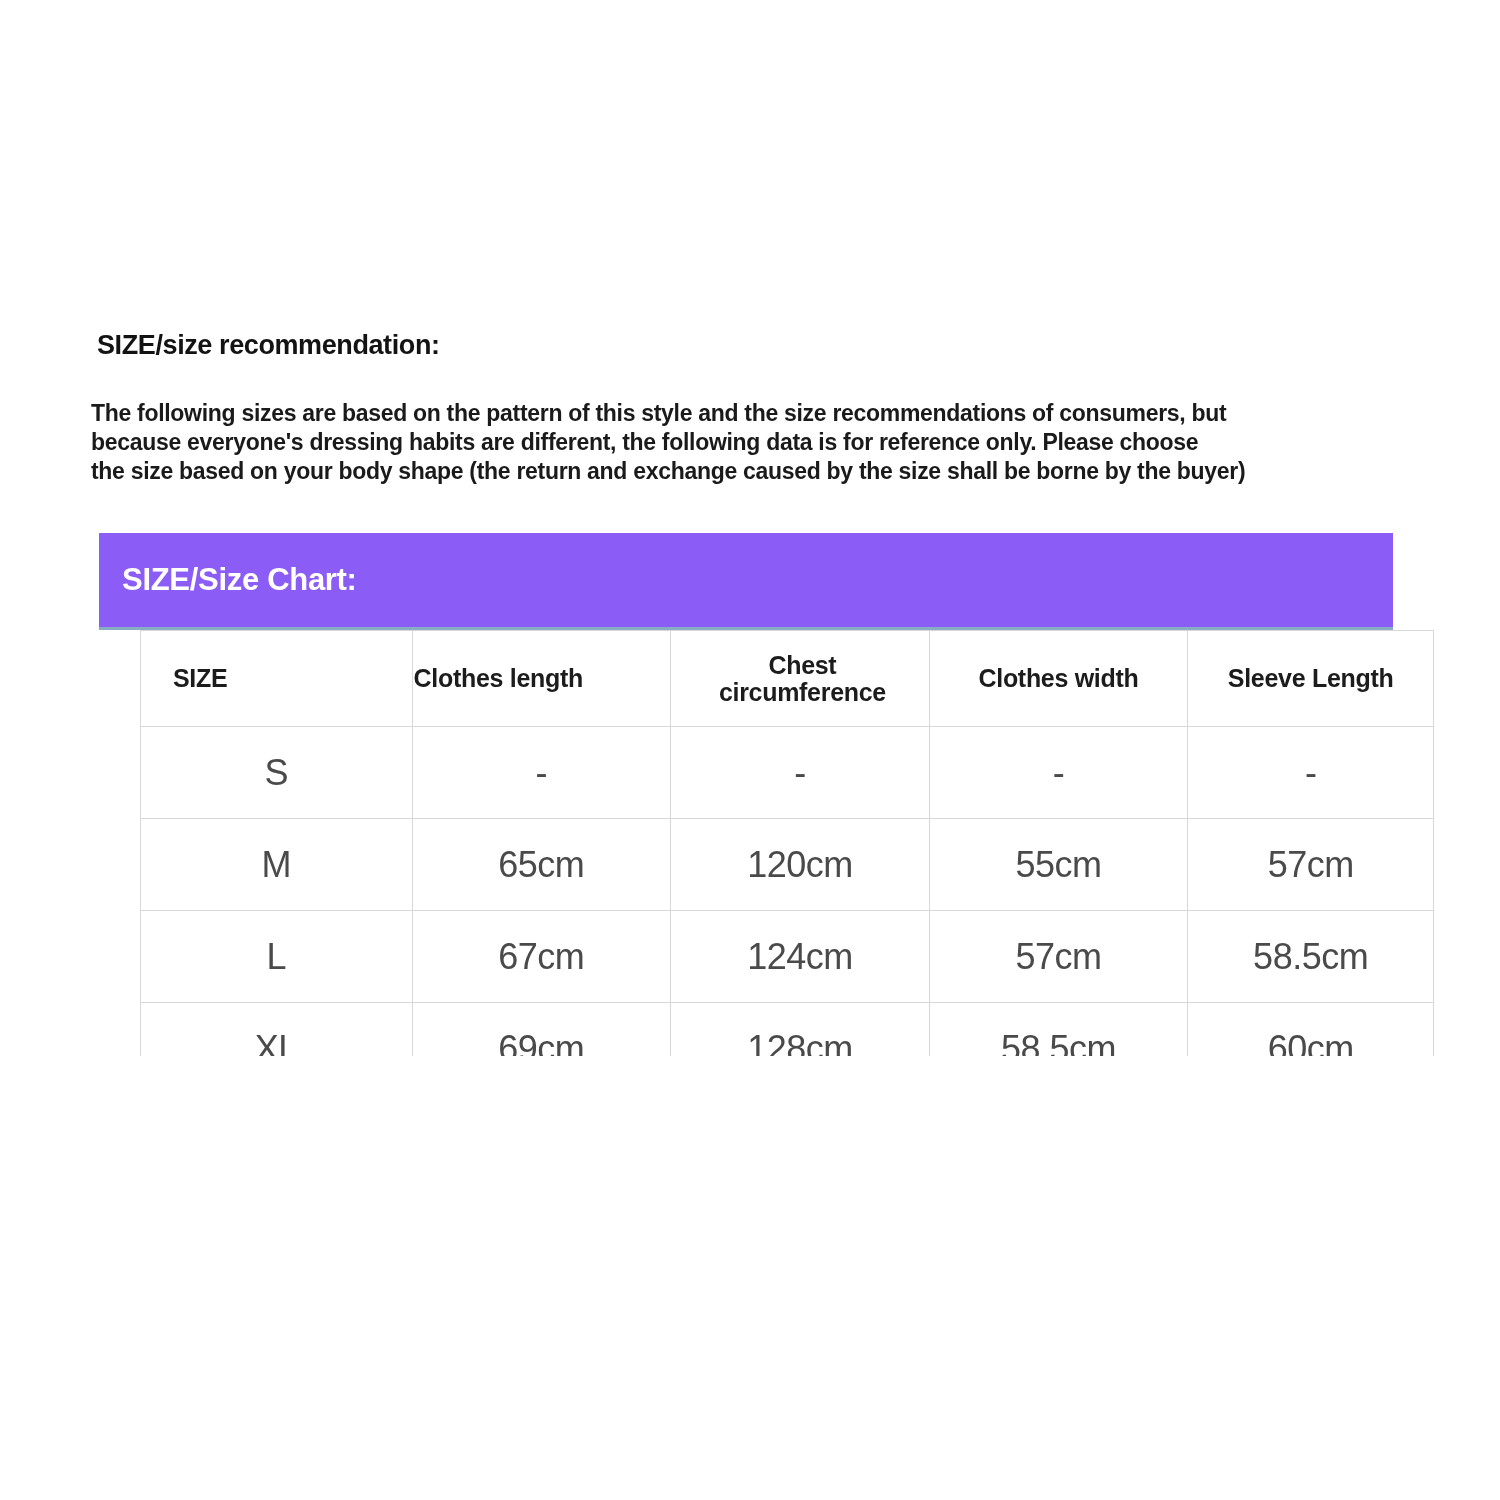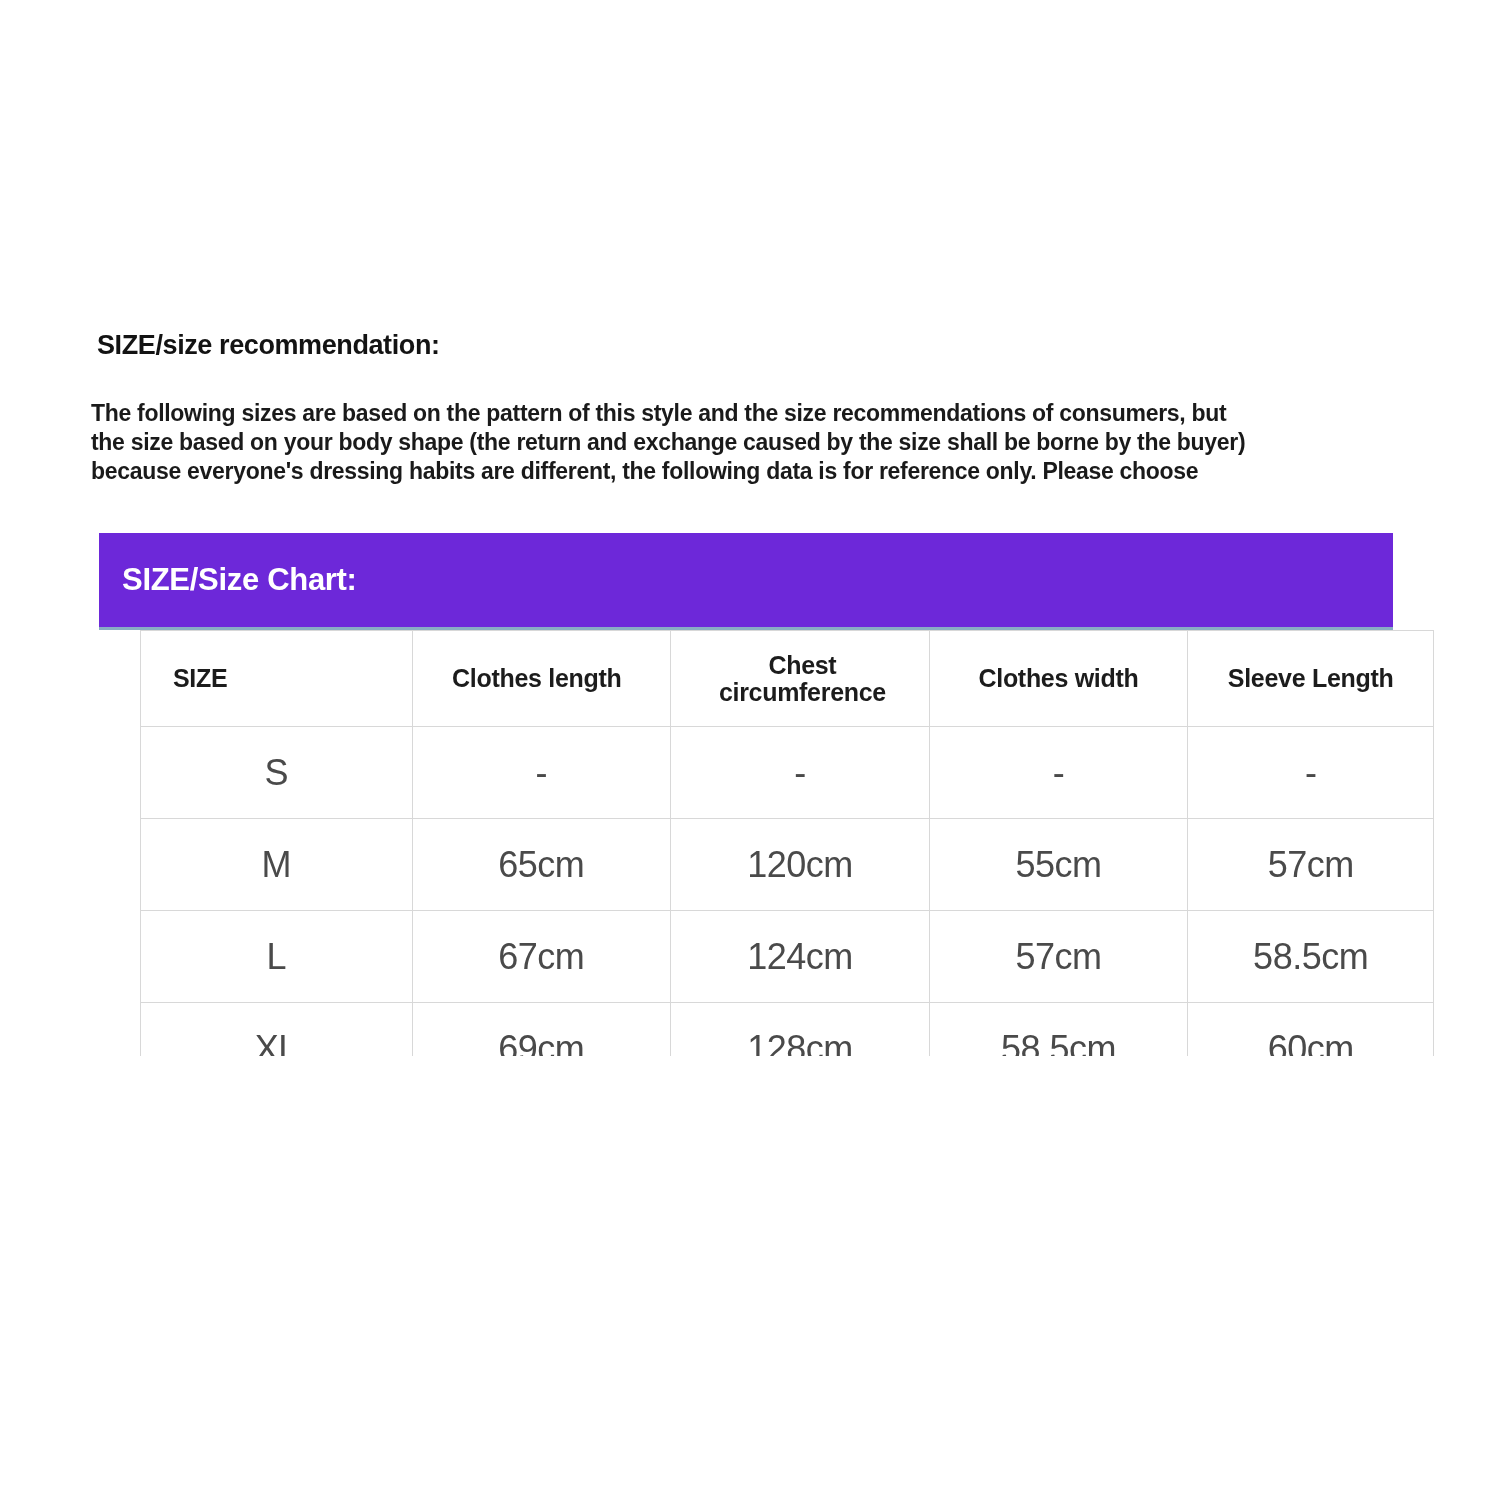--- a/index.html
+++ b/index.html
@@ -36,21 +36,21 @@
     letter-spacing: -0.3px;
     white-space: nowrap;
   }
   .banner {
     position: absolute;
     left: 99px;
     top: 533px;
     width: 1294px;
     height: 97px;
     box-sizing: border-box;
-    background: #6d28d9;
+    background: #8b5cf6;
     border-bottom: 3px solid #88acc4;
     display: flex;
     align-items: center;
     padding-left: 23px;
   }
   .banner-title {
     color: #ffffff;
     font-size: 31px;
     font-weight: bold;
     letter-spacing: -0.3px;
@@ -78,43 +78,43 @@
   }
   table.size-table thead tr { height: 96px; }
   table.size-table tbody tr { height: 92px; }
   table.size-table th {
     font-size: 25px;
     font-weight: bold;
     color: #1c1c1c;
     letter-spacing: -0.3px;
   }
   th.h-size   { text-align: left;  padding-left: 32px; }
-  th.h-clothes{ text-align: center; padding-right: 10px; }
+  th.h-clothes{ text-align: left; padding-right: 10px; }
   th.h-chest  { text-align: center;  padding-left: 45px; padding-right: 40px;
                 font-size: 22px; line-height: 27px; }
   th.h-shoulder, th.h-sleeve { text-align: center; }
   table.size-table td {
     text-align: center;
     font-size: 36px;
     font-weight: 400;
     color: #4a4a4a;
     letter-spacing: -0.5px;
   }
 </style>
 </head>
 <body>
 
 <div class="canvas">
 
   <h1 class="page-title">SIZE/size recommendation:</h1>
 
   <div class="intro">
     <div class="intro-line">The following sizes are based on the pattern of this style and the size recommendations of consumers, but</div>
+    <div class="intro-line">because everyone's dressing habits are different, the following data is for reference only. Please choose</div>
     <div class="intro-line">the size based on your body shape (the return and exchange caused by the size shall be borne by the buyer)</div>
-    <div class="intro-line">because everyone's dressing habits are different, the following data is for reference only. Please choose</div>
   </div>
 
   <div class="banner">
     <span class="banner-title">SIZE/Size Chart:</span>
   </div>
 
   <table class="size-table">
     <colgroup>
       <col class="c1">
         <col class="c2">

